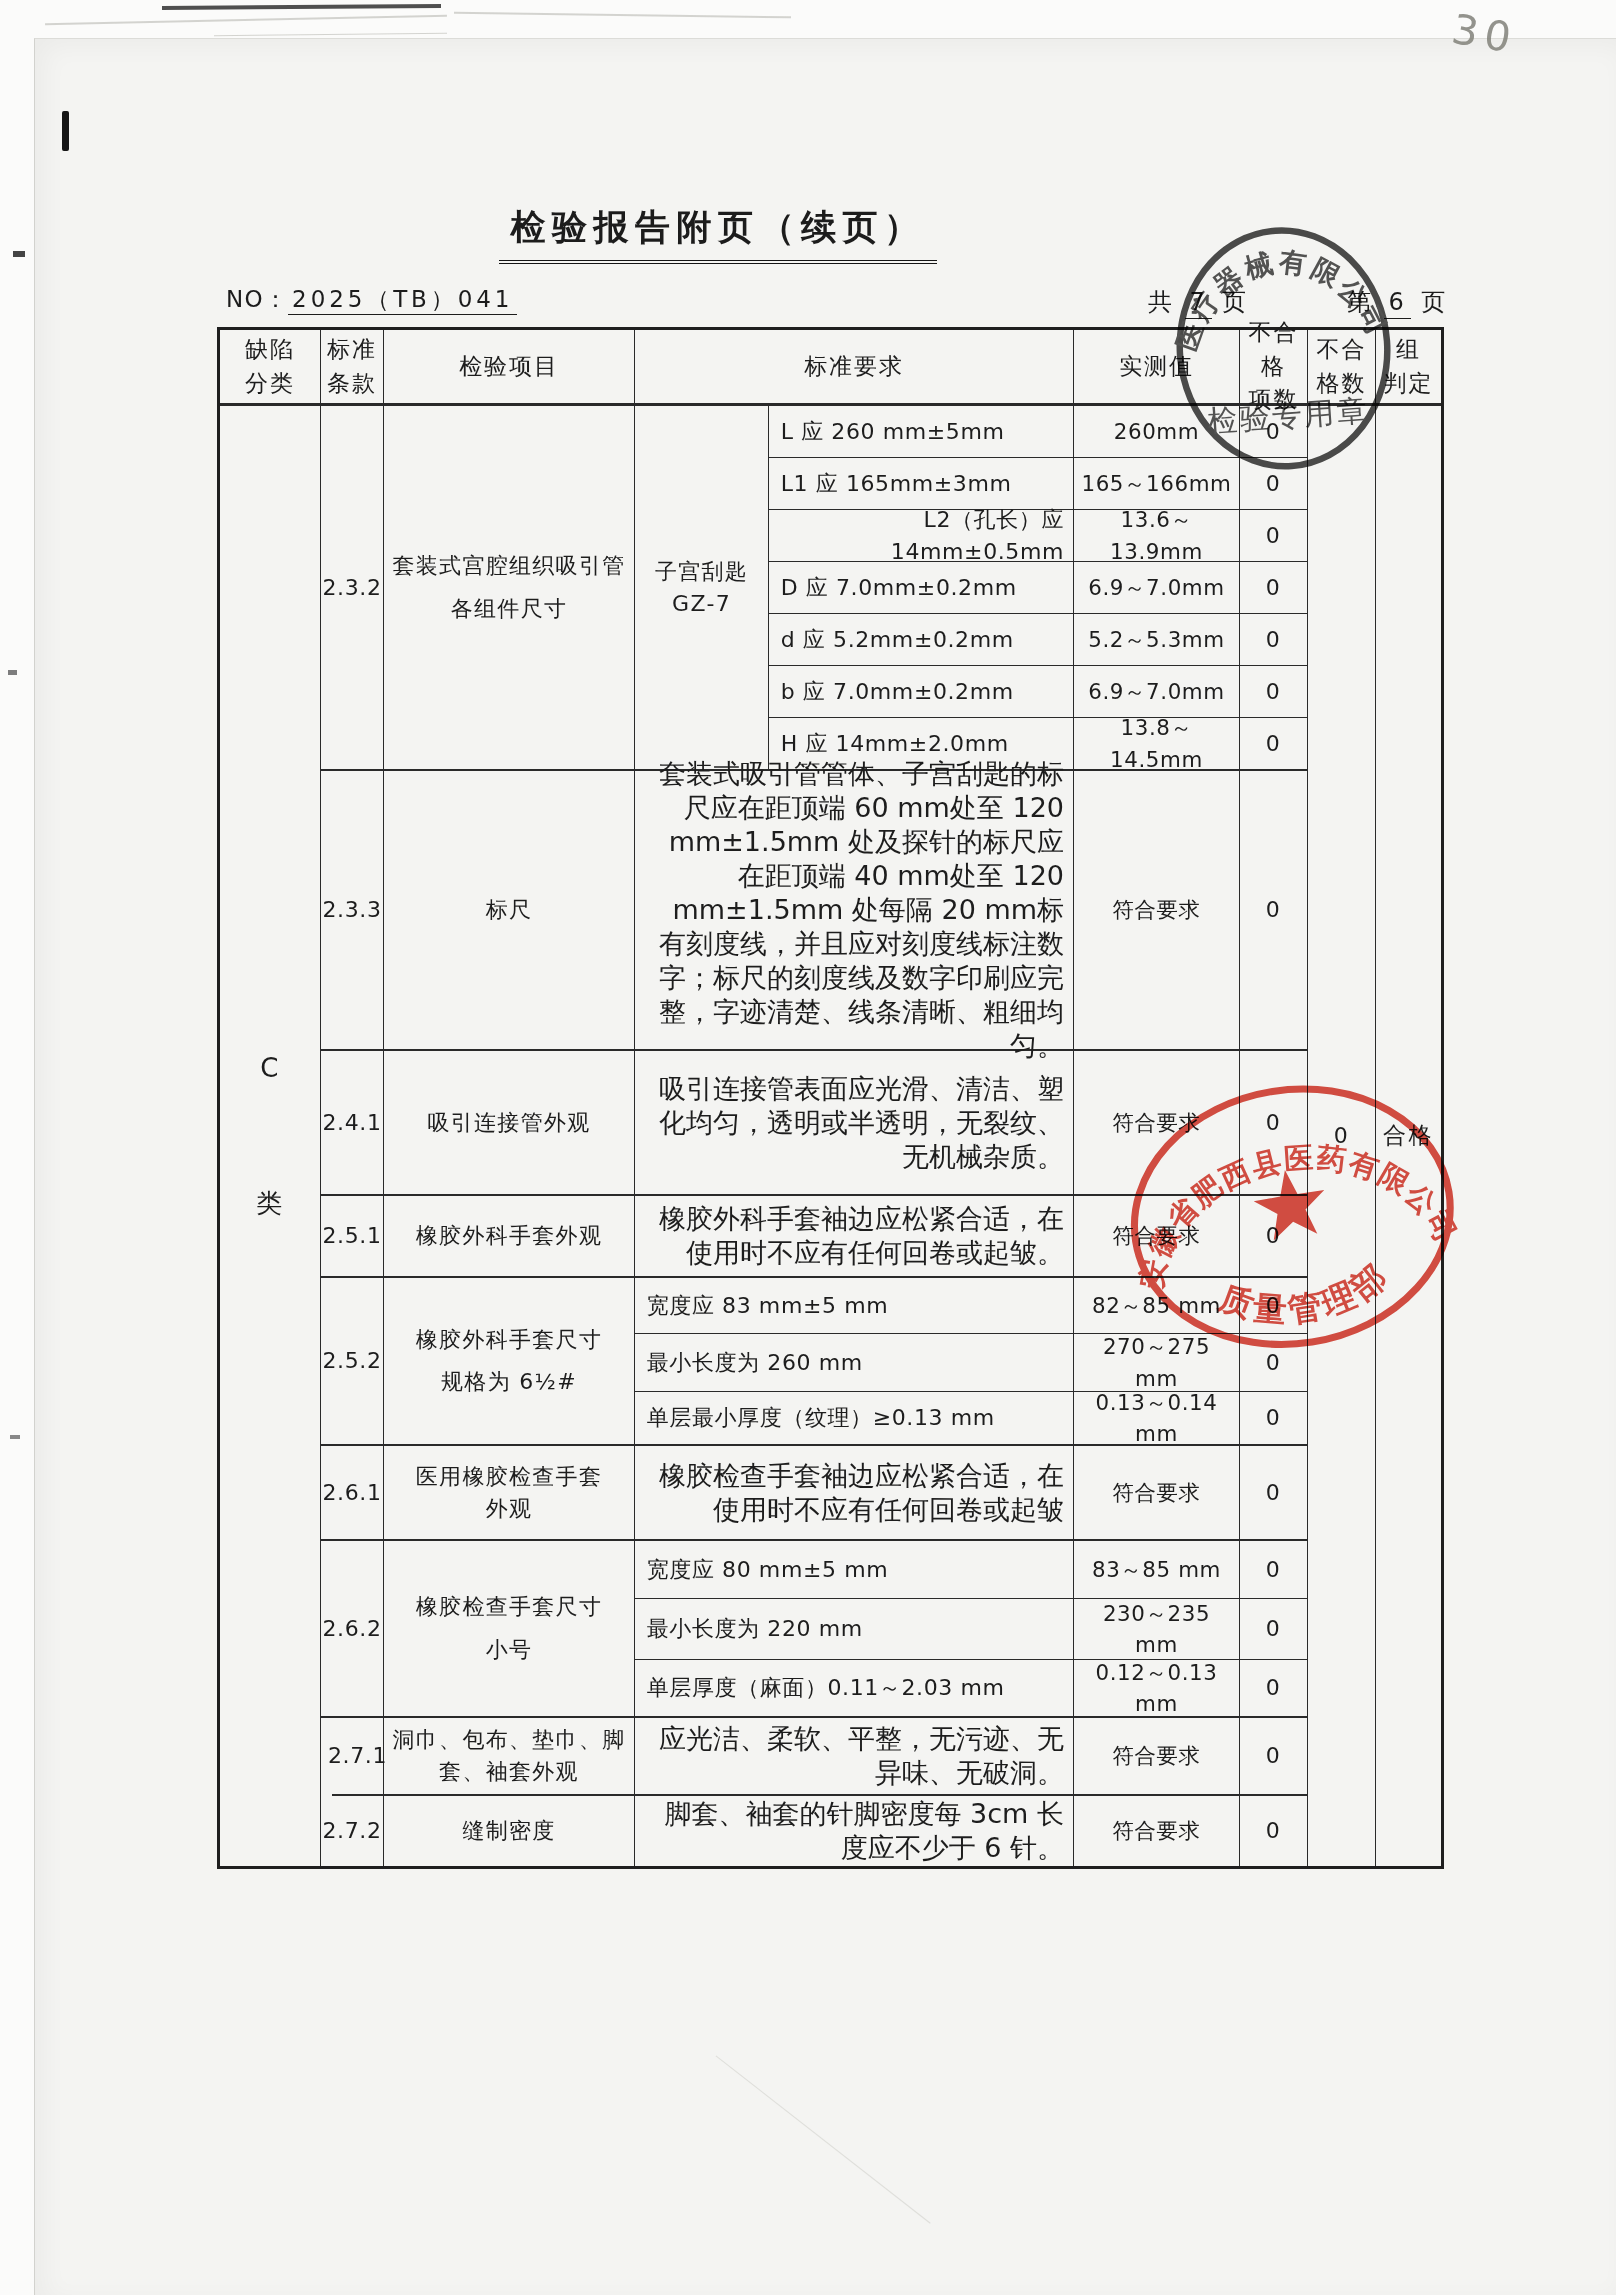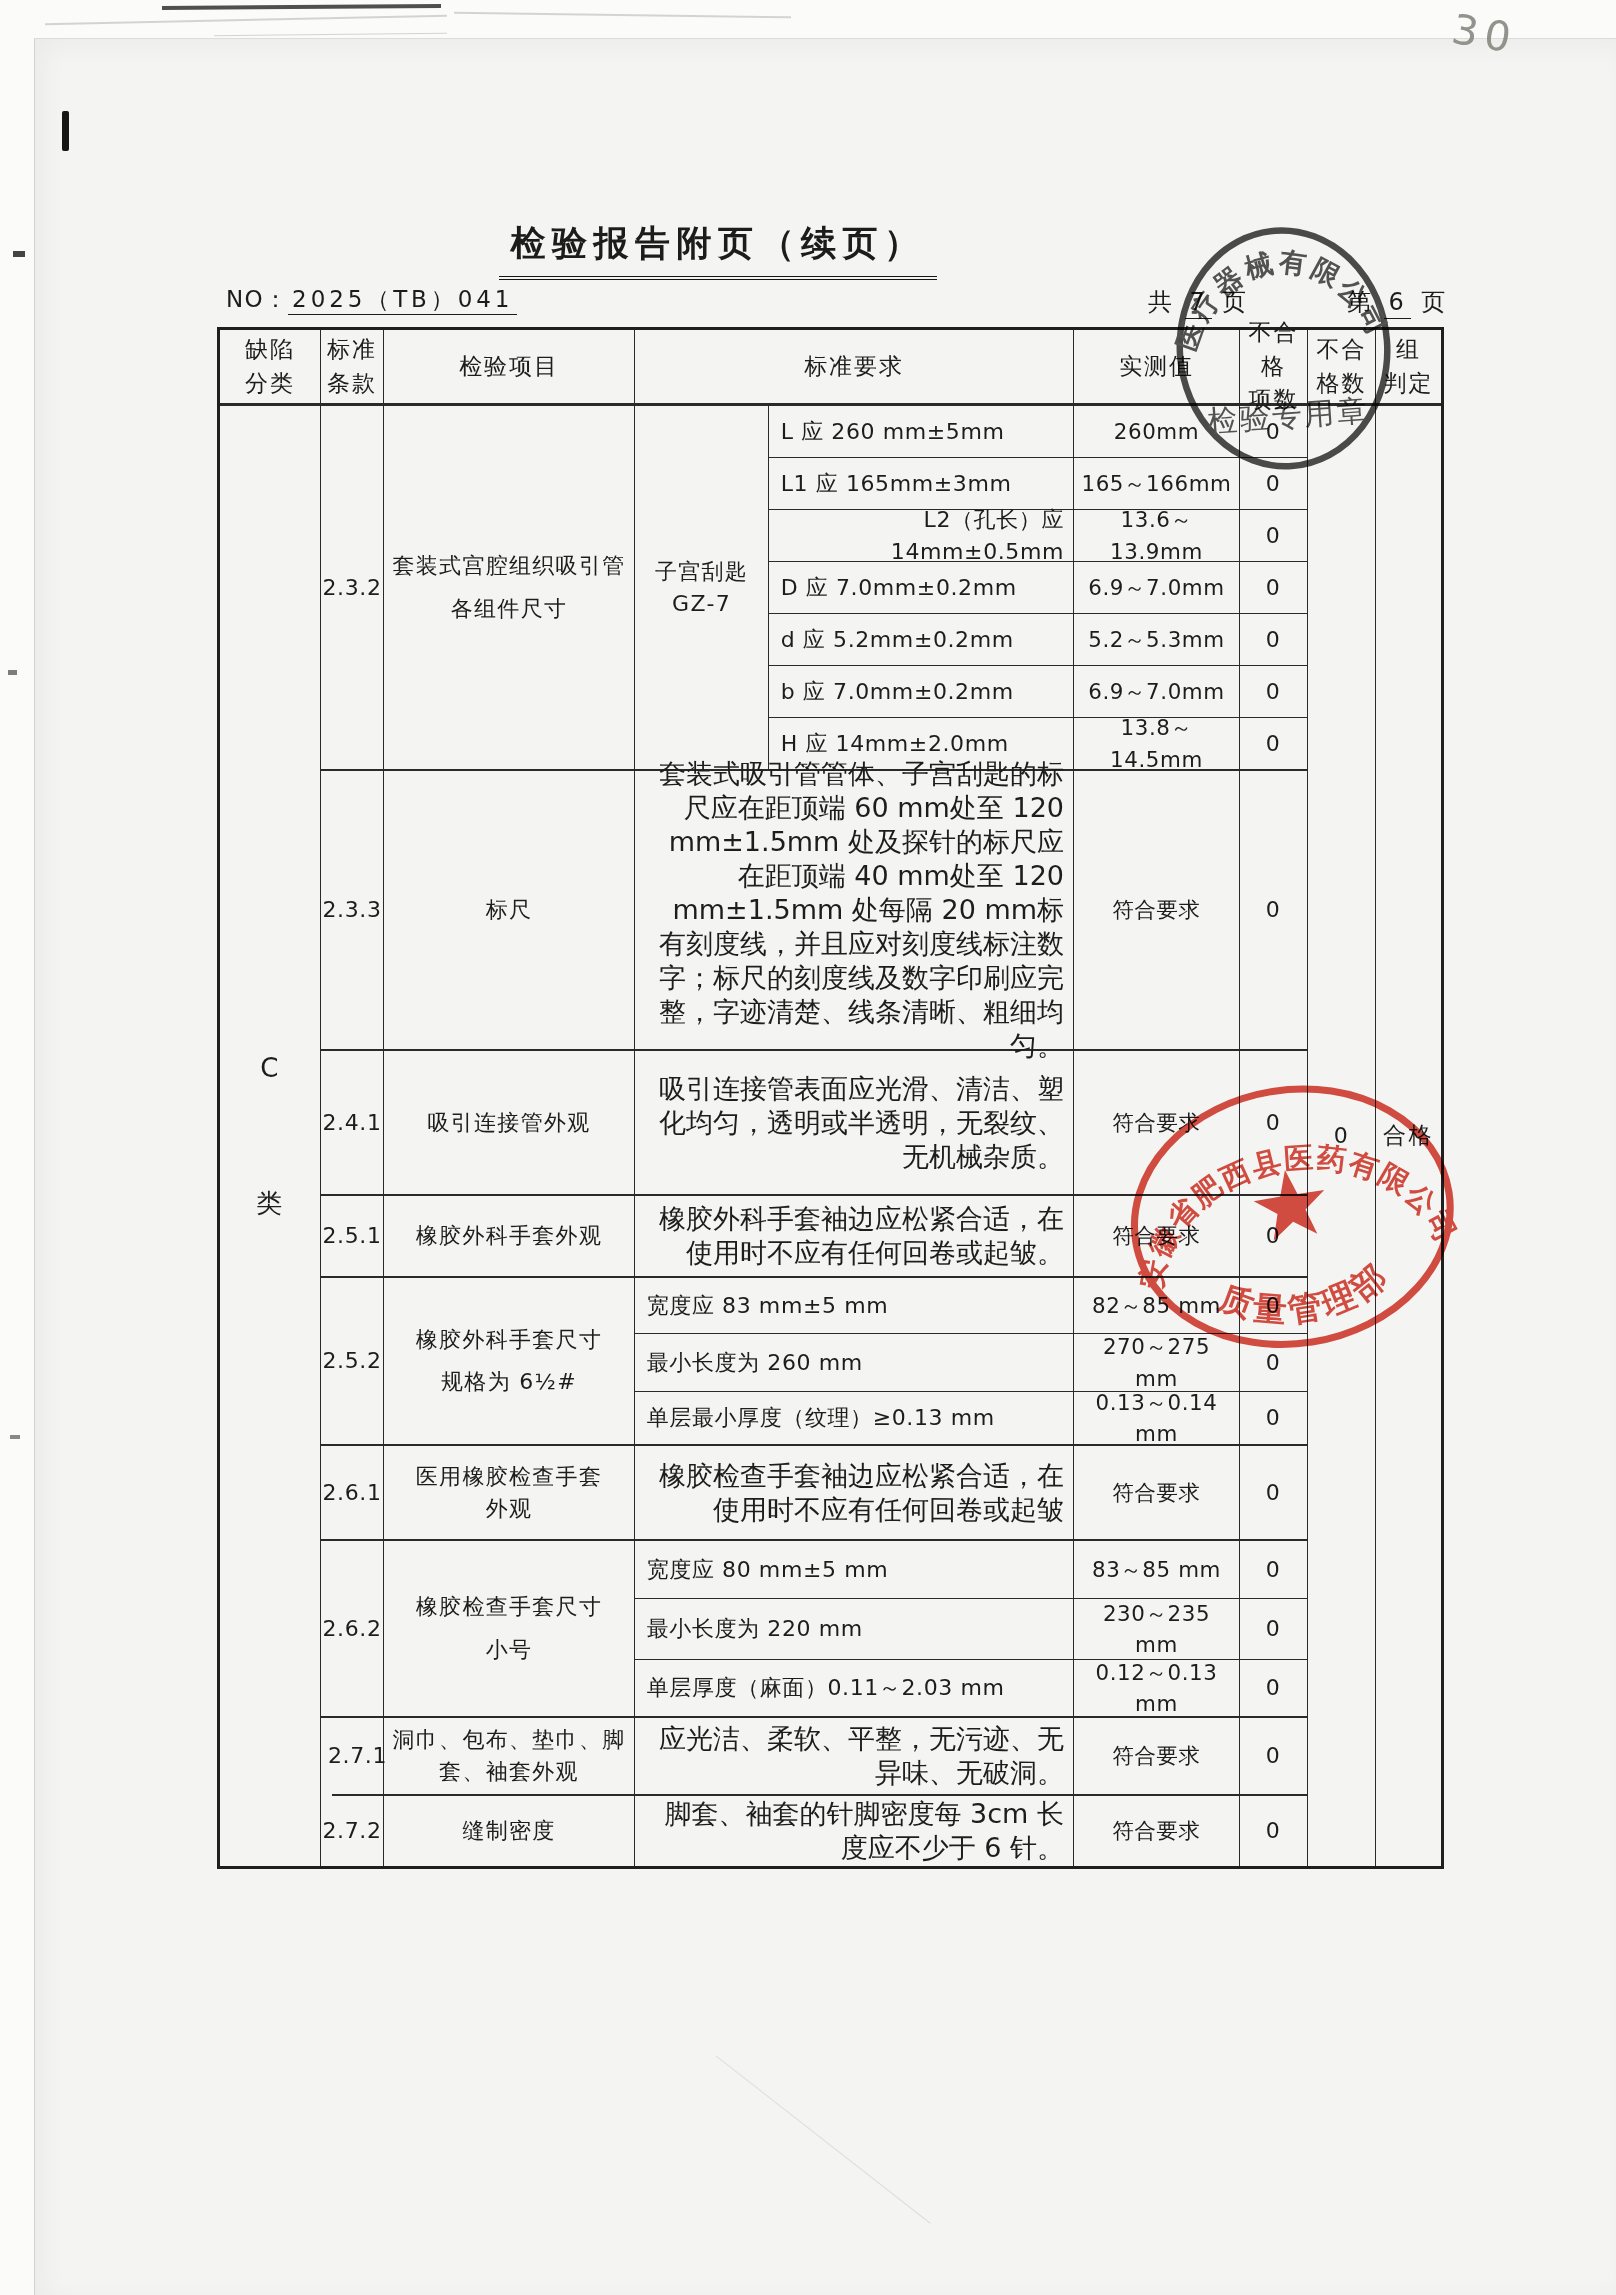--- a/index.html
+++ b/index.html
@@ -18,21 +18,21 @@
     border-top:1.3px solid #dcdcd8;
     box-shadow:inset 9px 6.5px 26px rgba(0,0,0,0.04);
   }
   .artifact { position:absolute; background:#161616; }
   .crease { position:absolute; background:#c9c9c4; height:1.9px; opacity:.8; }
   .pencil-note {
     position:absolute; left:1452px; top:10.4px;
     font-size:41px; color:#82827a; transform:rotate(10deg);
     letter-spacing:6.5px; opacity:.85;
   }
-  .title-wrap { position:absolute; top:220px; left:0; width:1436px; text-align:center;text-decoration:underline; }
+  .title-wrap { position:absolute; top:204px; left:0; width:1436px; text-align:center;text-decoration:underline; }
   .title {
     display:inline-block;
     font-size:35px; font-weight:bold; letter-spacing:6.5px;
     padding:0 11.7px 9px 11.7px;
     border-bottom:4.5px double #151515;
   }
   .no-line { position:absolute; top:284px; left:226px; font-size:23px; letter-spacing:1.3px; }
   .no-num { border-bottom:1.9px solid #1c1c1c; padding:0 3.9px 1.9px 3.9px; letter-spacing:3.9px; }
   .pages-line { position:absolute; top:286px; left:1148px; font-size:24px; letter-spacing:2.6px; }
   .pg-num { display:inline-block; min-width:27px; text-align:center; border-bottom:1.9px solid #1c1c1c; padding-bottom:1.9px; }

